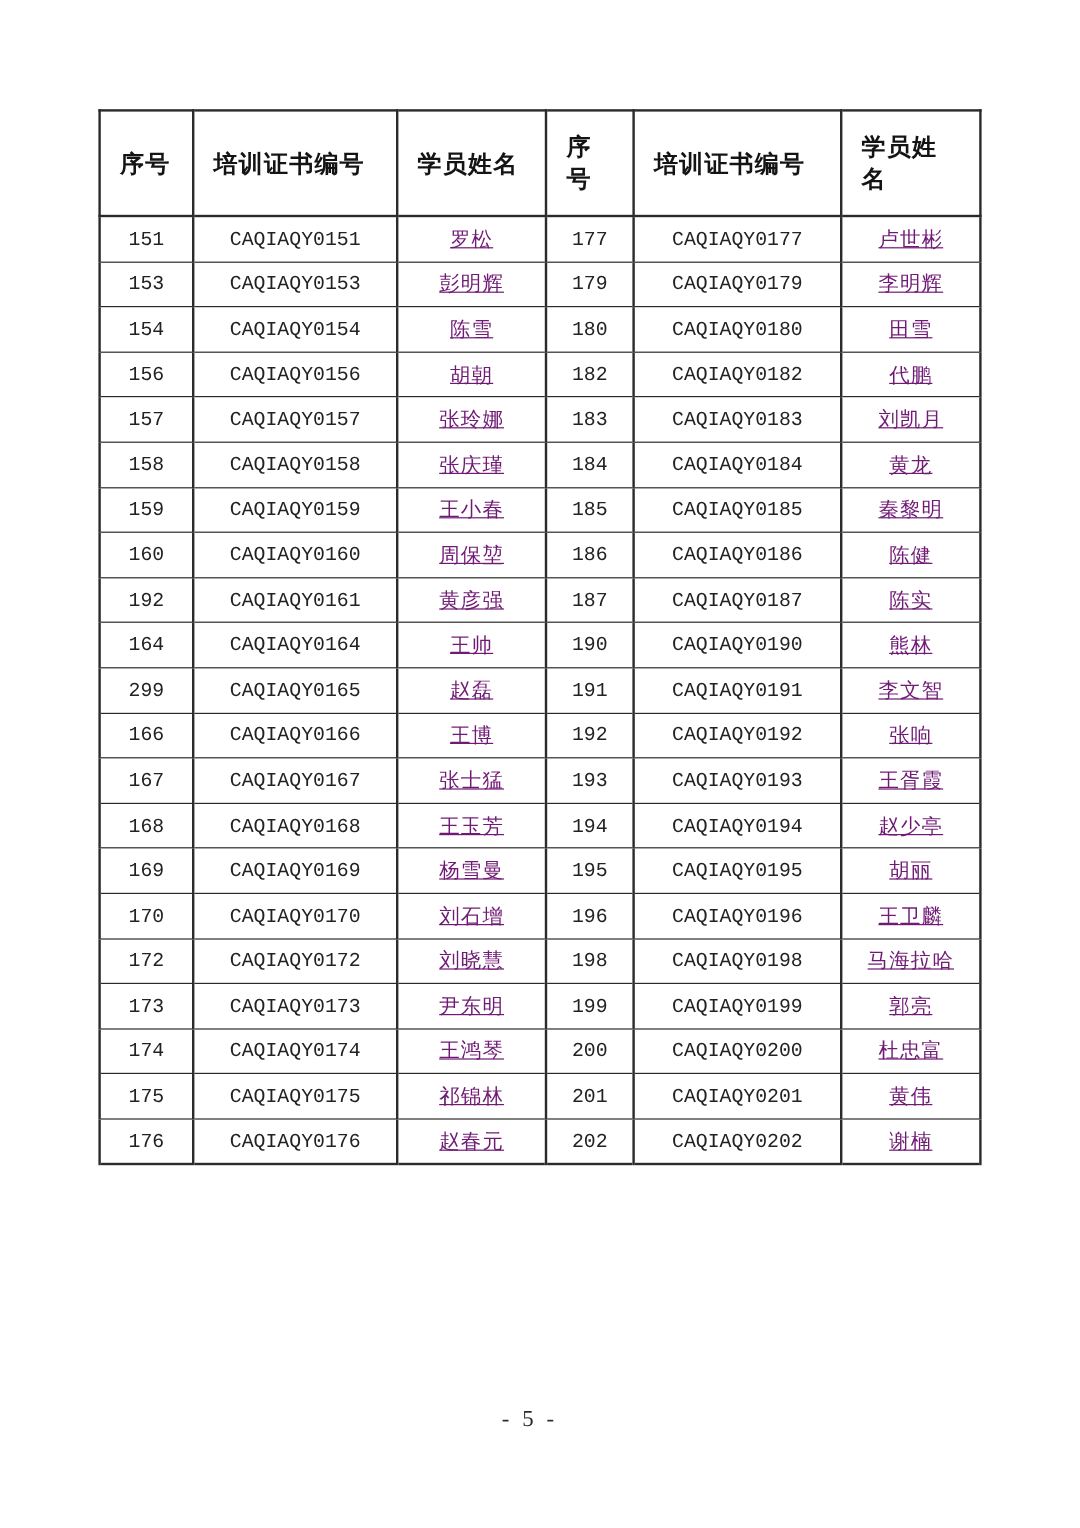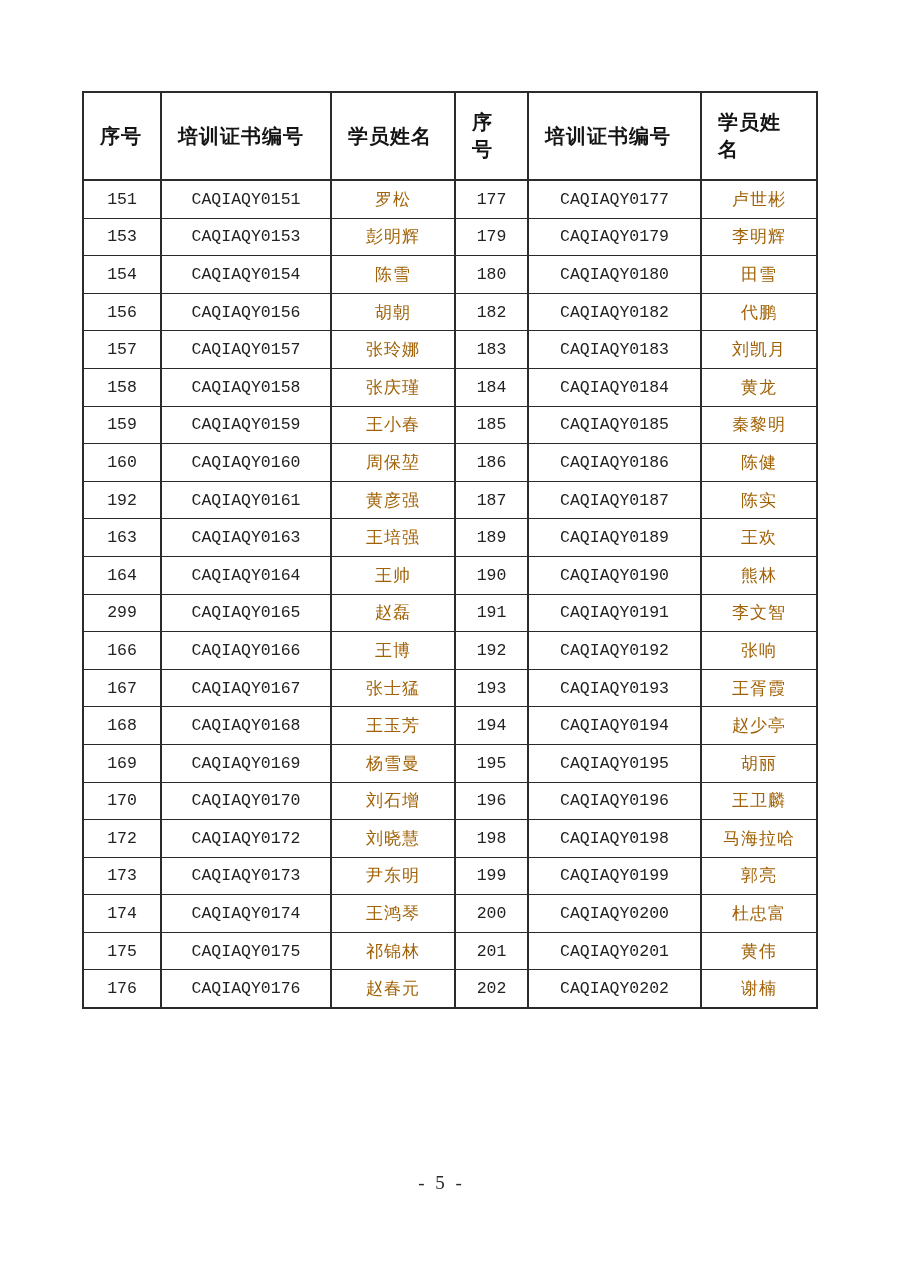--- a/index.html
+++ b/index.html
@@ -52,21 +52,22 @@
   table.roster td.serial,
   table.roster td.cert {
     font-family: "Liberation Mono", "DejaVu Sans Mono", monospace;
     font-size: 16.5px;
     color: #222222;
   }
   table.roster td.name {
     font-family: "Liberation Serif", serif;
     font-size: 17px;
     letter-spacing: 1px;
-    color: #a16207;
+    color: #701a75;
+    text-decoration: underline;
   }
   .page-number {
     position: absolute;
     top: 1172px;
     left: 385px;
     width: 110px;
     text-align: center;
     font-family: "Liberation Serif", serif;
     font-size: 19px;
     color: #2a2a2a;
@@ -163,28 +164,20 @@
         </tr>
         <tr>
           <td class="serial">192</td>
           <td class="cert">CAQIAQY0161</td>
           <td class="name">黄彦强</td>
           <td class="serial">187</td>
           <td class="cert">CAQIAQY0187</td>
           <td class="name">陈实</td>
         </tr>
         <tr>
-          <td class="serial">163</td>
-          <td class="cert">CAQIAQY0163</td>
-          <td class="name">王培强</td>
-          <td class="serial">189</td>
-          <td class="cert">CAQIAQY0189</td>
-          <td class="name">王欢</td>
-        </tr>
-        <tr>
           <td class="serial">164</td>
           <td class="cert">CAQIAQY0164</td>
           <td class="name">王帅</td>
           <td class="serial">190</td>
           <td class="cert">CAQIAQY0190</td>
           <td class="name">熊林</td>
         </tr>
         <tr>
           <td class="serial">299</td>
           <td class="cert">CAQIAQY0165</td>

